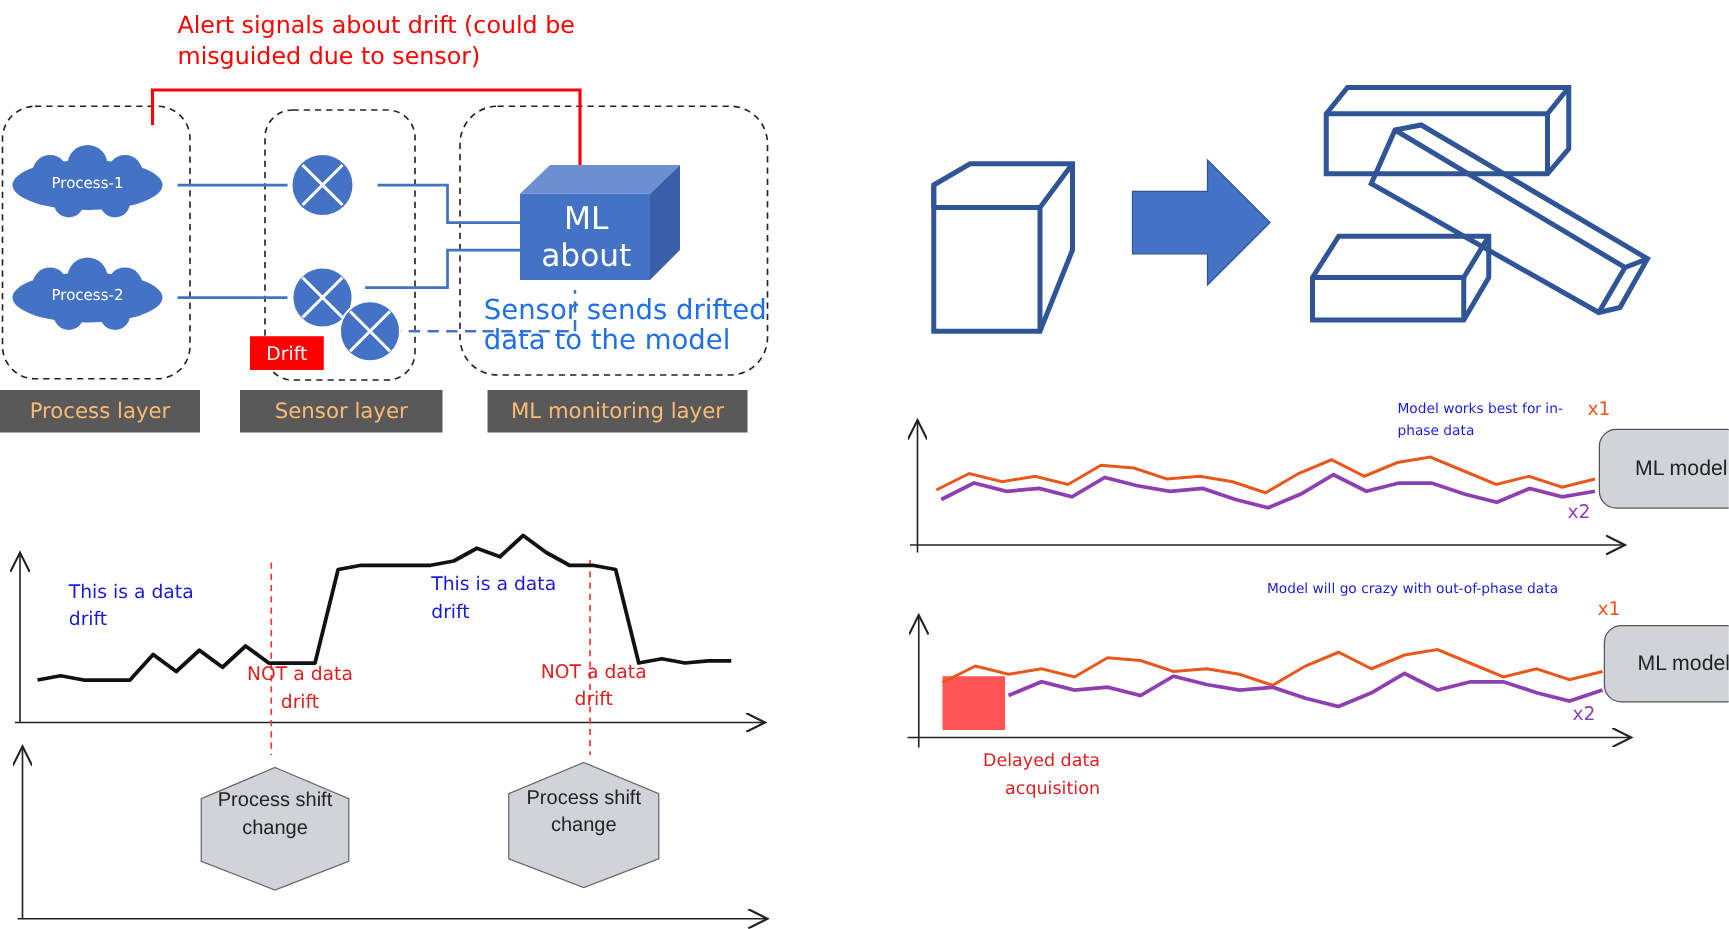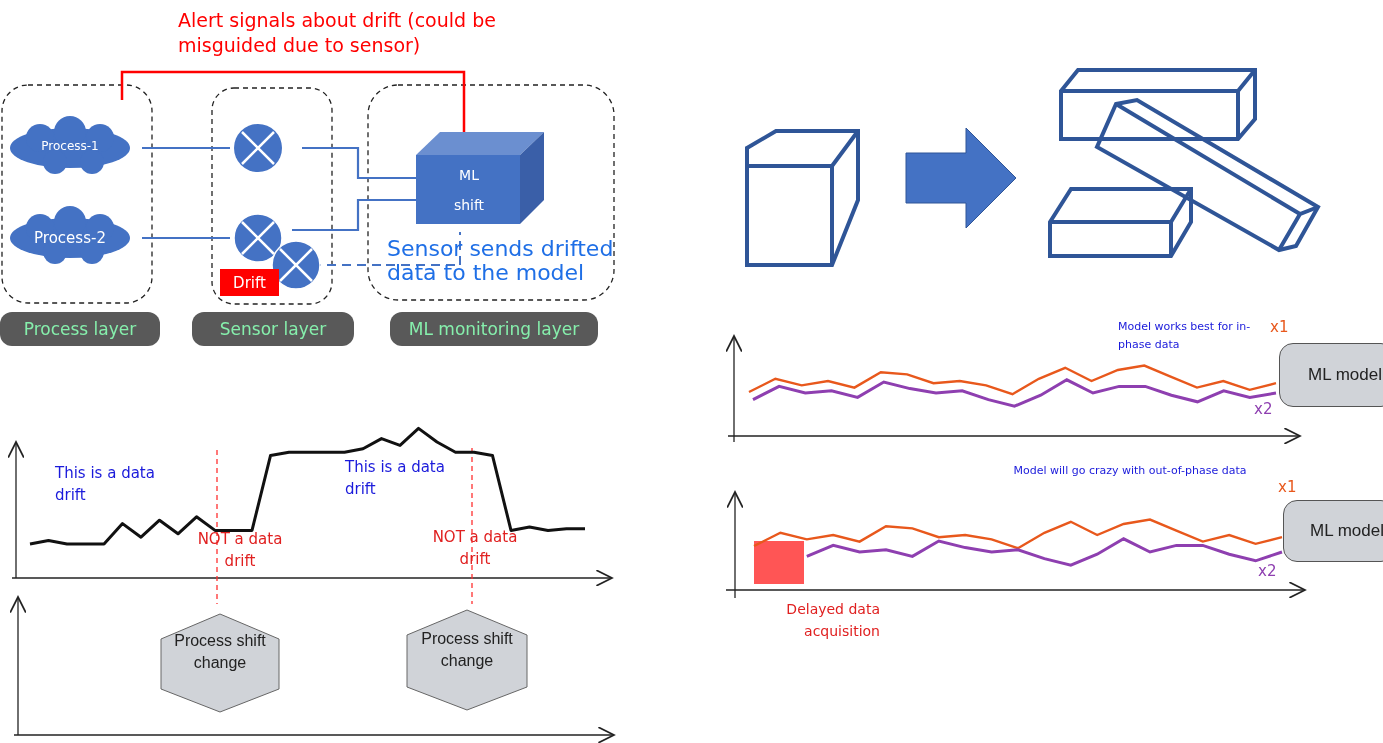--- a/index.html
+++ b/index.html
@@ -1,18 +1,18 @@
 <!DOCTYPE html>
 <html><head>
 <meta charset="utf-8">
 <style>
   html, body { margin:0; padding:0; background:#ffffff; }
   body { width:1383px; height:743px; position:relative; overflow:hidden; font-family:"DejaVu Sans", sans-serif; }
   svg { position:absolute; left:0; top:0; }
-  .label-box { position:absolute; background:#595959; color:#86efac; font-family:"DejaVu Sans", sans-serif; font-size:17px; display:flex; align-items:center; justify-content:center;border-radius:12px; }
+  .label-box { position:absolute; background:#595959; color:#fdba74; font-family:"DejaVu Sans", sans-serif; font-size:17px; display:flex; align-items:center; justify-content:center; }
   .abs { position:absolute; }
   .red-text { color:#ff0000; font-size:19px; line-height:25px; font-family:"DejaVu Sans", sans-serif; }
   .blue-text { color:#1f6fe6; font-size:22px; line-height:24px; font-family:"DejaVu Sans", sans-serif; }
   .note-blue { color:#1a1adb; font-family:"DejaVu Sans", sans-serif; }
   .note-red { color:#e02020; font-family:"DejaVu Sans", sans-serif; }
   .mlbox { position:absolute; background:#d0d3d8; border:1px solid #555; border-radius:14px; font-family:"Liberation Sans", sans-serif; font-size:17px; display:flex; align-items:center; justify-content:center; color:#222;padding-left:16px; }
 </style>
 </head>
 <body>
 
@@ -110,28 +110,28 @@
 
   <g stroke="#222" stroke-width="1.3" fill="none">
     <path d="M735,598 L735,492" marker-end="url(#arr)"></path>
     <path d="M726,590 L1305,590" marker-end="url(#arr)"></path>
   </g>
   <rect x="754" y="541" width="50" height="43" fill="#ff5555"></rect>
   <polyline id="op-x1" fill="none" stroke="#e8581c" stroke-width="2.4" points="754.0,546.0 780.4,532.8 806.8,539.4 833.2,535.0 859.6,541.6 886.0,526.2 912.4,528.4 938.8,537.2 965.2,535.0 991.6,539.4 1018.0,548.2 1044.4,532.8 1070.8,521.8 1097.2,535.0 1123.6,524.0 1150.0,519.6 1176.4,530.6 1202.8,541.6 1229.2,535.0 1255.6,543.8 1282.0,537.2"></polyline>
   <polyline id="op-x2" fill="none" stroke="#8e3fb0" stroke-width="3" points="806.8,556.4 833.2,545.4 859.6,552.0 886.0,549.8 912.4,556.4 938.8,541.0 965.2,547.6 991.6,552.0 1018.0,549.8 1044.4,558.6 1070.8,565.2 1097.2,554.2 1123.6,538.8 1150.0,552.0 1176.4,545.4 1202.8,545.4 1229.2,554.2 1255.6,560.8 1282.0,552.0"></polyline>
 </svg>
 
-<div class="abs red-text" style="left:142px; top:8px; width:380px;margin-left:36px;">Alert signals about drift (could be misguided due to sensor)</div>
+<div class="abs red-text" style="left:142px; top:8px; width:380px;">Alert signals about drift (could be misguided due to sensor)</div>
 <div class="abs" style="left:30px; top:139px; color:#fff; font-size:12px; width:80px; text-align:center;">Process-1</div>
-<div class="abs" style="left:30px; top:229px; color:#fff; font-size:15px; width:80px; text-align:center;">Process-2</div>
-<div class="abs" style="left:420px; top:160px; width:98px; color:#fff; font-size:14px; text-align:center; line-height:30px;">
+<div class="abs" style="left:30px; top:229px; color:#fff; font-size:12px; width:80px; text-align:center;">Process-2</div>
+<div class="abs" style="left:420px; top:160px; width:98px; color:#fff; font-size:25px; text-align:center; line-height:30px;">
   <div>ML</div>
-  <div>shift</div>
+  <div>about</div>
 </div>
-<div class="abs" style="left:200px; top:269px; width:59px; height:27px; background:#ff0000; color:#fff; font-size:15px; display:flex; align-items:center; justify-content:center;margin-left:20px;">Drift</div>
+<div class="abs" style="left:200px; top:269px; width:59px; height:27px; background:#ff0000; color:#fff; font-size:15px; display:flex; align-items:center; justify-content:center;">Drift</div>
 <div class="abs blue-text" style="left:387px; top:237px; width:230px;">Sensor sends drifted data to the model</div>
 
 <div class="label-box" style="left:0px; top:312px; width:160px; height:34px;">Process layer</div>
 <div class="label-box" style="left:192px; top:312px; width:162px; height:34px;">Sensor layer</div>
 <div class="label-box" style="left:390px; top:312px; width:208px; height:34px;">ML monitoring layer</div>
 
 <div class="abs note-blue" style="left:55px; top:462px; width:110px; font-size:15px; line-height:22px;">This is a data drift</div>
 <div class="abs note-blue" style="left:345px; top:456px; width:110px; font-size:15px; line-height:22px;">This is a data drift</div>
 <div class="abs note-red" style="left:190px; top:528px; width:100px; font-size:15px; line-height:22px; text-align:center;">NOT a data drift</div>
 <div class="abs note-red" style="left:425px; top:526px; width:100px; font-size:15px; line-height:22px; text-align:center;">NOT a data drift</div>

